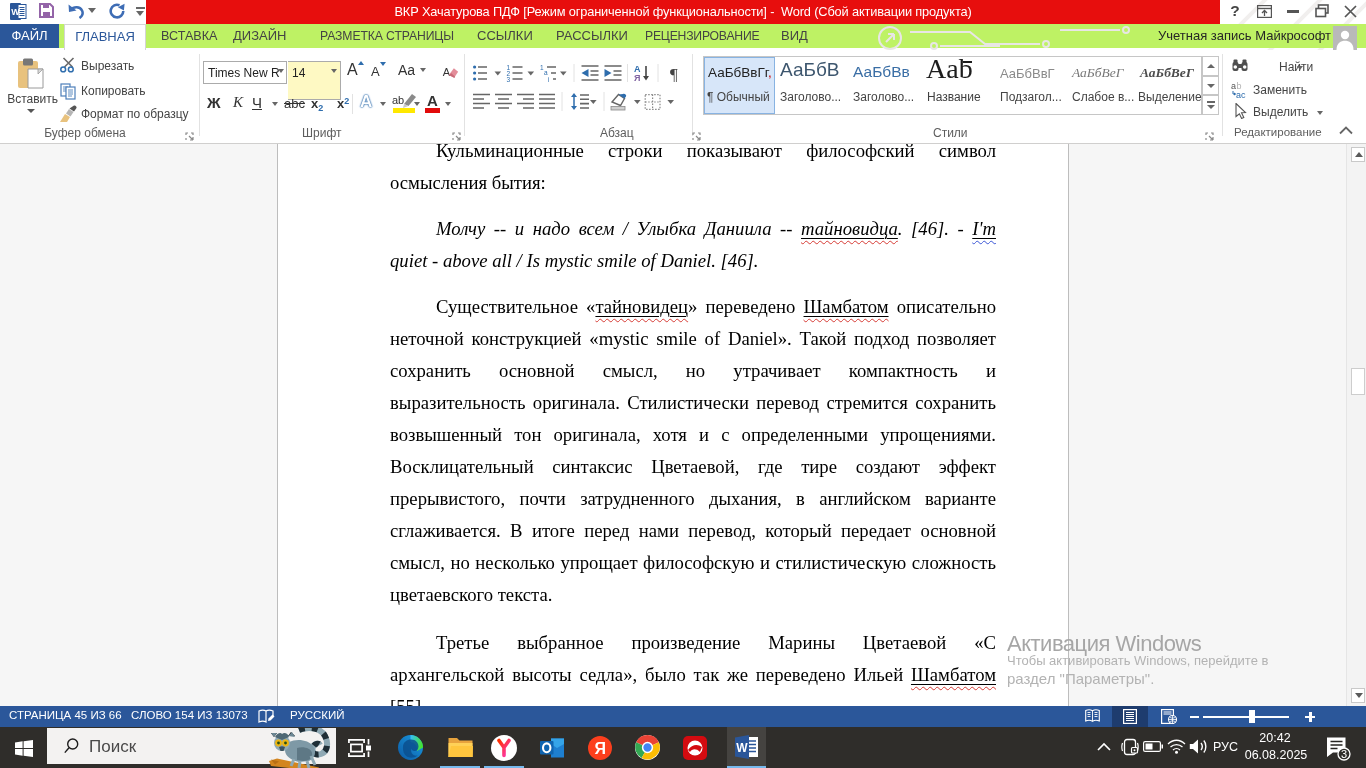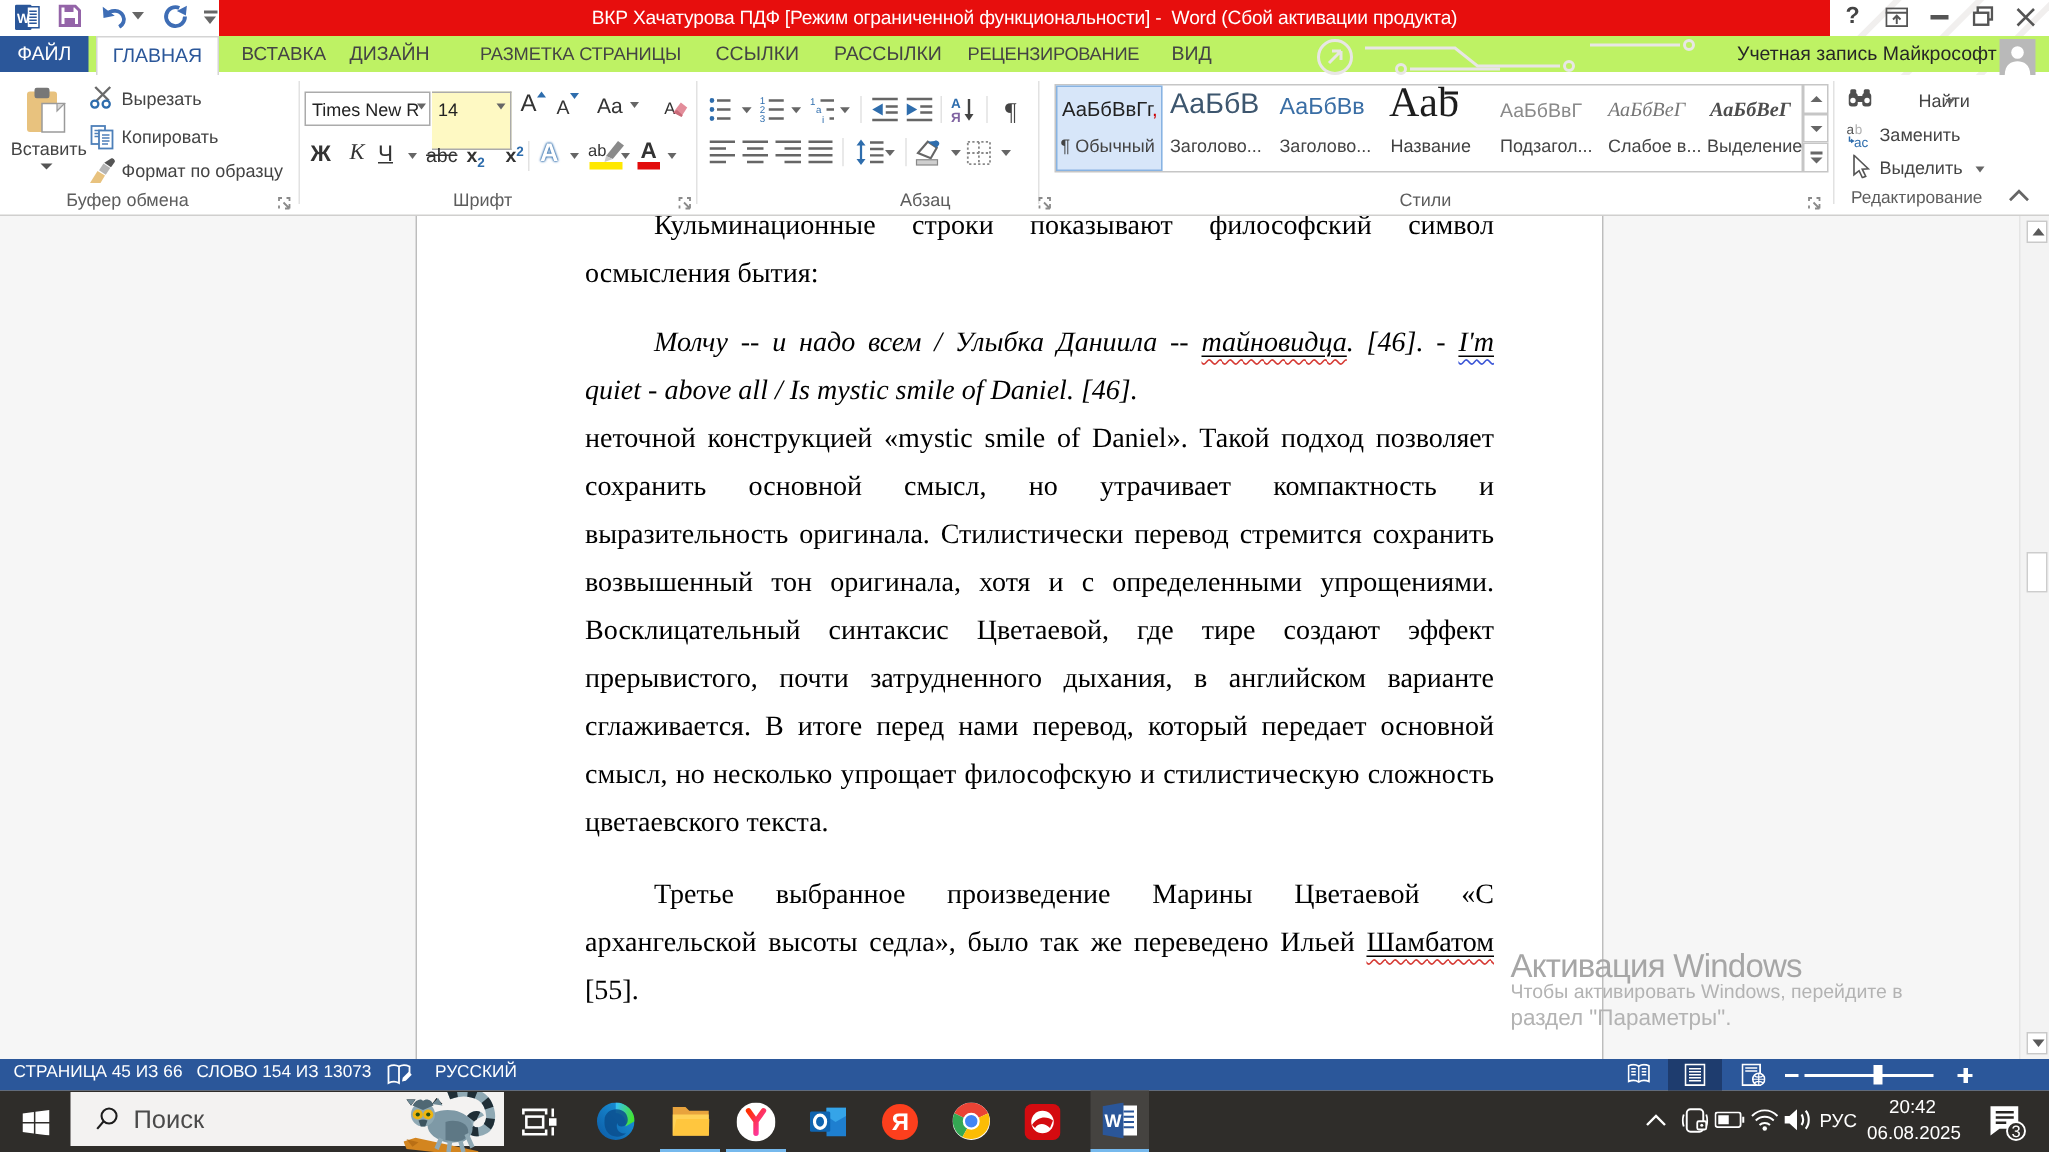--- a/index.html
+++ b/index.html
@@ -365,20 +365,21 @@
     </svg>
 </div>
 
 <div id="docarea">
   <div id="page">
     <div id="doctext">
       <div class="j ind">Кульминационные строки показывают философский символ</div>
       <div>осмысления бытия:</div>
       <div class="j ind it pgap">Молчу -- и надо всем / Улыбка Даниила -- <span class="ul"><span class="sqr">тайновидца</span></span>. [46]. - <span class="ul"><span class="sqb">I'm</span></span></div>
       <div class="it">quiet - above all / Is mystic smile of Daniel. [46].</div>
+      <div class="j ind pgap">Существительное «<span class="ul"><span class="sqr">тайновидец</span></span>» переведено <span class="ul"><span class="sqr">Шамбатом</span></span> описательно</div>
       <div class="j">неточной конструкцией «mystic smile of Daniel». Такой подход позволяет</div>
       <div class="j">сохранить основной смысл, но утрачивает компактность и</div>
       <div class="j">выразительность оригинала. Стилистически перевод стремится сохранить</div>
       <div class="j">возвышенный тон оригинала, хотя и с определенными упрощениями.</div>
       <div class="j">Восклицательный синтаксис Цветаевой, где тире создают эффект</div>
       <div class="j">прерывистого, почти затрудненного дыхания, в английском варианте</div>
       <div class="j">сглаживается. В итоге перед нами перевод, который передает основной</div>
       <div class="j">смысл, но несколько упрощает философскую и стилистическую сложность</div>
       <div>цветаевского текста.</div>
       <div class="j ind" style="margin-top:16px;">Третье выбранное произведение Марины Цветаевой «С</div>

